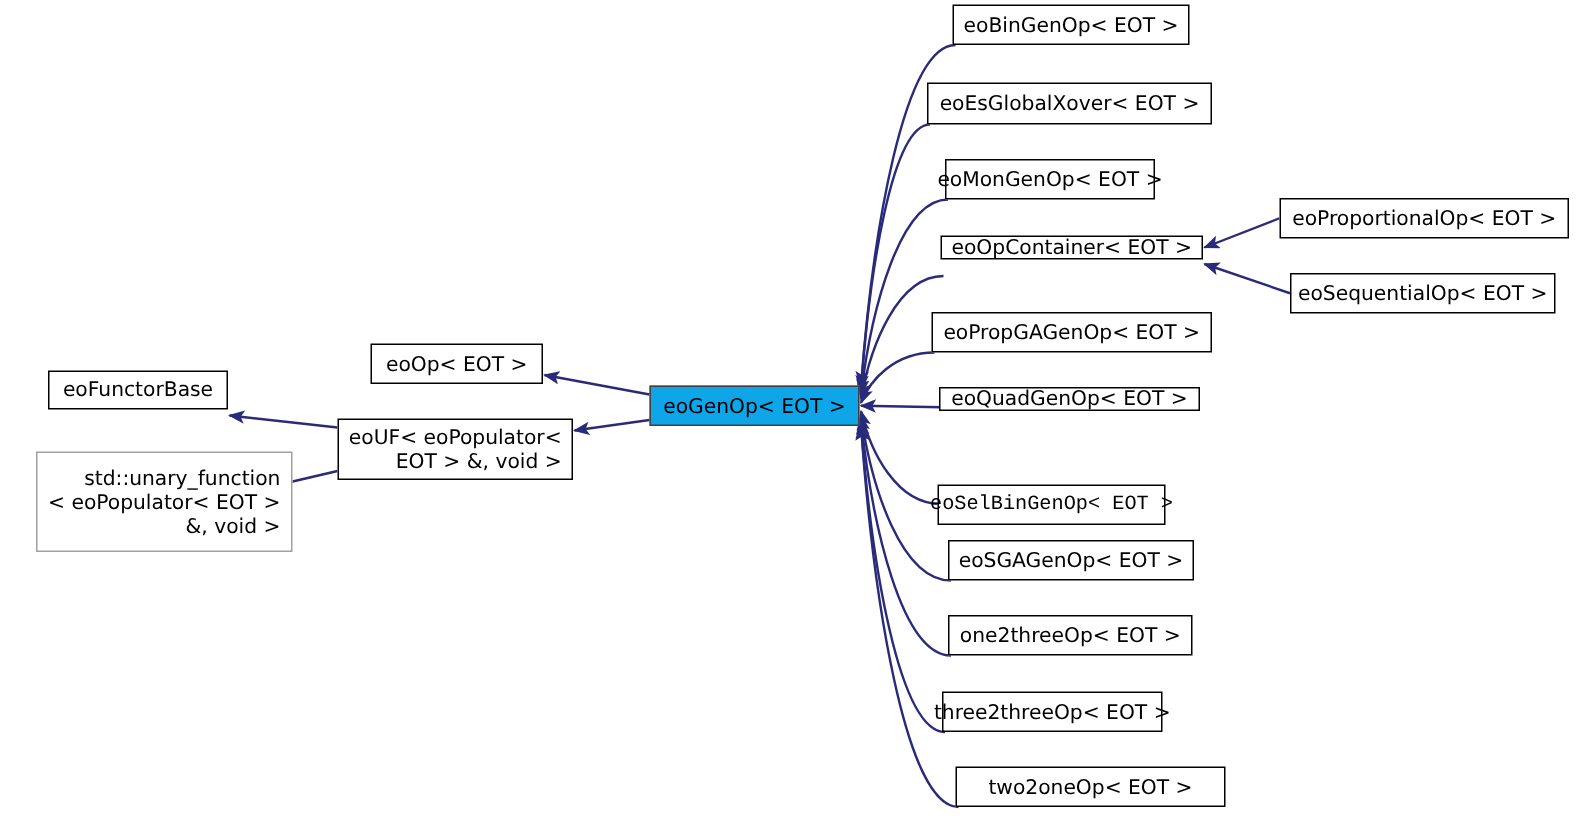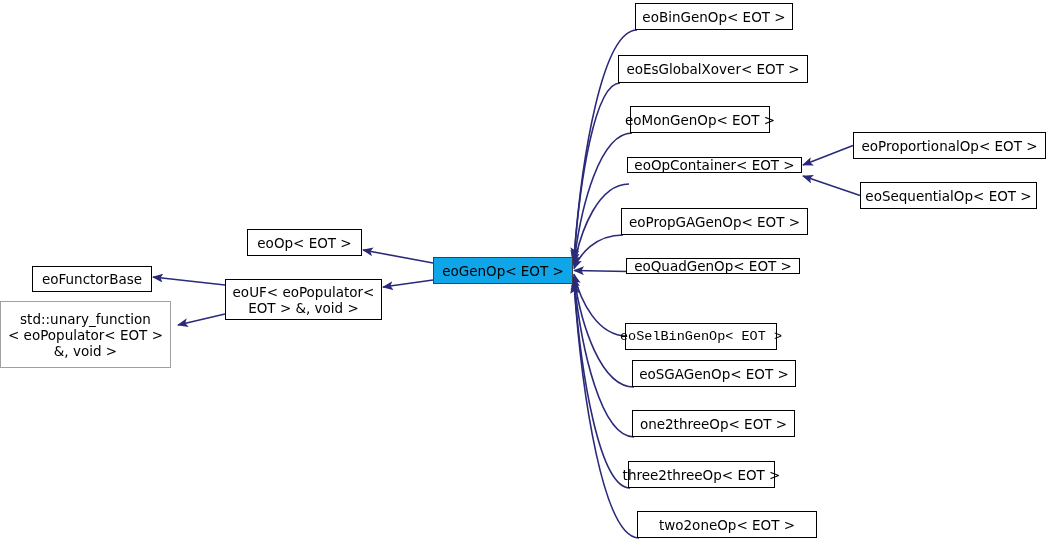--- a/index.html
+++ b/index.html
@@ -22,21 +22,21 @@
     width: 1052px;
     height: 544px;
     pointer-events: none;
   }
   .node {
     position: absolute;
     box-sizing: border-box;
     display: flex;
     align-items: center;
     justify-content: center;
-    text-align: center;
+    text-align: right;
     background: #ffffff;
     border: 1px solid #000000;
     color: #000000;
     font-size: 13.5px;
     line-height: 16px;
     white-space: pre;
     letter-spacing: 0px;
     z-index: 2;
   }
   .node.current {
@@ -95,19 +95,19 @@
       <div class="node" style="left: 626px; top: 258px; width: 174px; height: 16px;"><span class="node-label">eoQuadGenOp&lt; EOT &gt;</span></div>
       <div class="node" style="left: 625px; top: 323px; width: 152px; height: 27px; font-family: Liberation Mono, monospace;"><span class="node-label">eoSelBinGenOp&lt; EOT &gt;</span></div>
       <div class="node" style="left: 632px; top: 360px; width: 164px; height: 27px;"><span class="node-label">eoSGAGenOp&lt; EOT &gt;</span></div>
       <div class="node" style="left: 632px; top: 410px; width: 163px; height: 27px;"><span class="node-label">one2threeOp&lt; EOT &gt;</span></div>
       <div class="node" style="left: 628px; top: 461px; width: 147px; height: 27px;"><span class="node-label">three2threeOp&lt; EOT &gt;</span></div>
       <div class="node" style="left: 637px; top: 511px; width: 180px; height: 27px;"><span class="node-label">two2oneOp&lt; EOT &gt;</span></div>
       <div class="node current" style="left: 433px; top: 257px; width: 140px; height: 27px;"><span class="node-label">eoGenOp&lt; EOT &gt;</span></div>
       <div class="node" style="left: 247px; top: 229px; width: 115px; height: 27px;"><span class="node-label">eoOp&lt; EOT &gt;</span></div>
       <div class="node" style="left: 225px; top: 279px; width: 157px; height: 41px;"><span class="node-label">eoUF&lt; eoPopulator&lt;
 EOT &gt; &amp;, void &gt;</span></div>
-      <div class="node" style="left: 32px; top: 266px; width: 120px; height: 26px;"><span class="node-label">eoFunctorBase</span></div>
-      <div class="node external" style="left: 0; top: 301px; width: 171px; height: 67px;"><span class="node-label">std::unary_function
+      <div class="node" style="left: 32px; top: 247px; width: 120px; height: 26px;"><span class="node-label">eoFunctorBase</span></div>
+      <div class="node external" style="left: 24px; top: 301px; width: 171px; height: 67px;"><span class="node-label">std::unary_function
 &lt; eoPopulator&lt; EOT &gt;
 &amp;, void &gt;</span></div>
     </div>
 
 </div>
 
 </body></html>

